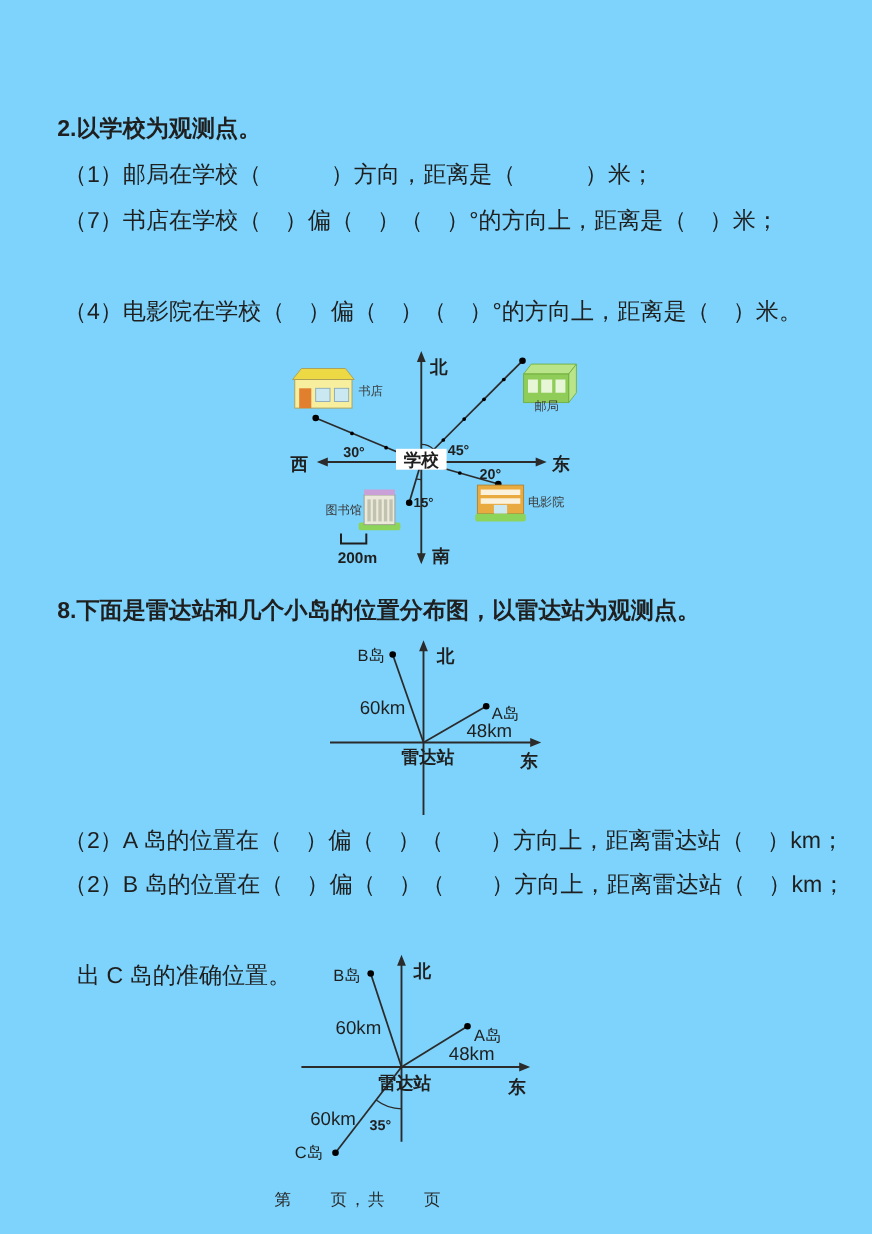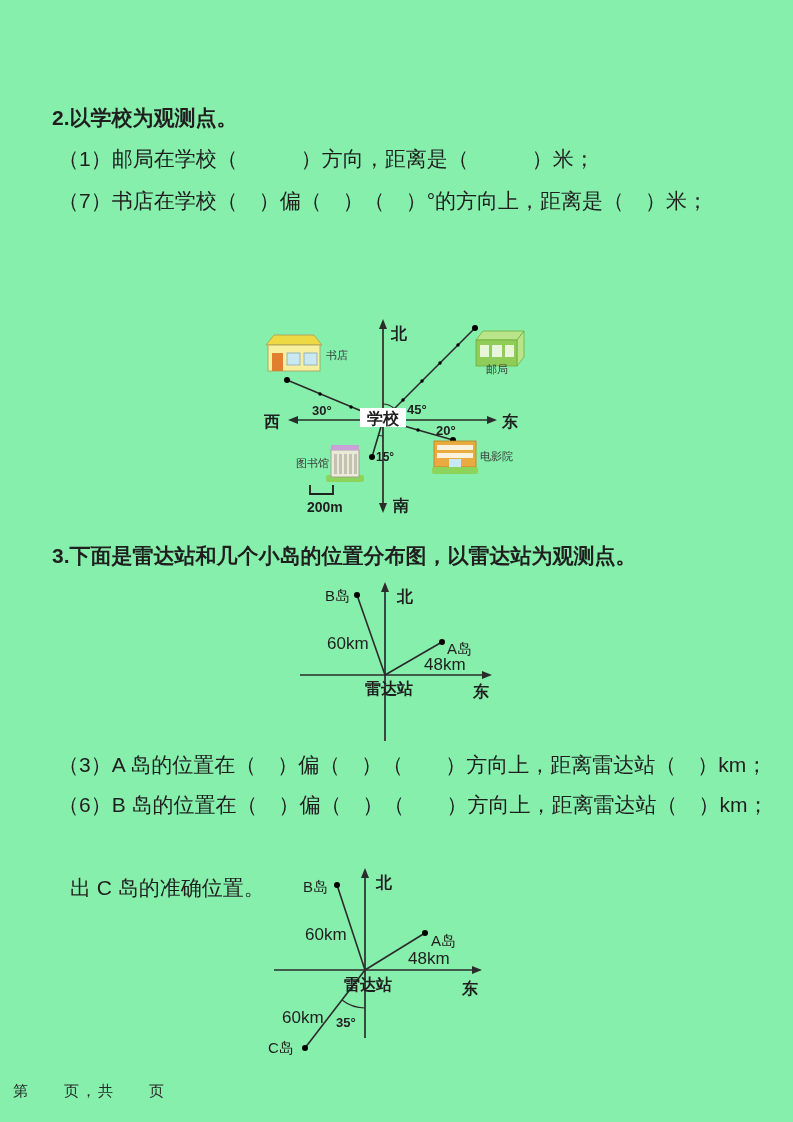--- a/index.html
+++ b/index.html
@@ -1,17 +1,17 @@
 <!DOCTYPE html>
 <html><head>
 <meta charset="utf-8">
 <style>
   html,body{margin:0;padding:0;background:#ffffff;}
   .page{
-    position:relative;width:793px;height:1122px;background:#86efac;overflow:hidden;
+    position:relative;width:793px;height:1122px;background:#7dd3fc;overflow:hidden;
     font-family:"Liberation Sans",sans-serif;color:#1f1f1f;
   }
   .t{position:absolute;font-size:21px;line-height:26px;white-space:pre;color:#1f1f1f;}
   .title{font-weight:bold;}
   .footer{font-size:15px;color:#2a2a2a;letter-spacing:2px;}
   .fig{position:absolute;}
   svg text{font-family:"Liberation Sans",sans-serif;fill:#1f1f1f;}
   text.compass{font-size:16px;font-weight:bold;}
   text.center-label{font-size:16px;font-weight:bold;}
   text.bldg-label{font-size:11px;fill:#3a3a3a;}
@@ -27,20 +27,21 @@
   .head{fill:#2b2b2b;}
 </style>
 </head>
 <body>
 
 <div class="page">
 
   <div class="t title" style="left:52px;top:105px">2.以学校为观测点。</div>
   <div class="t" style="left:58px;top:146px">（1）邮局在学校（　　　）方向，距离是（　　　）米；</div>
   <div class="t" style="left:58px;top:188px">（7）书店在学校（　）偏（　）（　）°的方向上，距离是（　）米；</div>
+  <div class="t" style="left:58px;top:271px">（4）电影院在学校（　）偏（　）（　）°的方向上，距离是（　）米。</div>
 
   <svg class="fig" style="left:250px;top:315px" width="300" height="202" viewBox="0 0 300 202">
 
     <line class="axis" x1="133" y1="10" x2="133" y2="192"></line>
     <polygon class="head" points="133,4 129,14 137,14"></polygon>
     <polygon class="head" points="133,198 129,188 137,188"></polygon>
     <line class="axis" x1="46" y1="105" x2="239" y2="105"></line>
     <polygon class="head" points="38,105 48,101 48,109"></polygon>
     <polygon class="head" points="247,105 237,101 237,109"></polygon>
 
@@ -118,21 +119,21 @@
       <rect x="5" y="16" width="36" height="5" fill="#faf2dc"></rect>
       <rect x="17" y="22" width="12" height="8" fill="#c9e8f2"></rect>
       <rect x="0" y="30" width="46" height="7" rx="2" fill="#8cd45a"></rect>
     </g>
     <text class="bldg-label" x="230" y="145">电影院</text>
 
     <path d="M60,170 v9 h23 v-9" fill="none" stroke="#1f1f1f" stroke-width="1.8"></path>
     <text class="scale-label" x="57" y="197">200m</text>
   </svg>
 
-  <div class="t title" style="left:52px;top:543px">3.下面是雷达站和几个小岛的位置分布图，以雷达站为观测点。</div>
+  <div class="t title" style="left:52px;top:543px">8.下面是雷达站和几个小岛的位置分布图，以雷达站为观测点。</div>
 
   <svg class="fig" style="left:270px;top:578px" width="235" height="170" viewBox="0 0 235 170">
     <line class="axis" x1="115" y1="10" x2="115" y2="163"></line>
     <polygon class="head" points="115,4 111,14 119,14"></polygon>
     <line class="axis" x1="30" y1="97" x2="214" y2="97"></line>
     <polygon class="head" points="222,97 212,93 212,101"></polygon>
 
     <line class="ray" x1="115" y1="97" x2="87" y2="17"></line>
     <circle cx="87" cy="17" r="3"></circle>
     <line class="ray" x1="115" y1="97" x2="172" y2="64"></line>
@@ -140,22 +141,22 @@
 
     <text class="compass" x="127" y="24">北</text>
     <text class="compass" x="203" y="119">东</text>
     <text class="station" x="95" y="116">雷达站</text>
     <text class="island" x="55" y="23">B岛</text>
     <text class="island" x="177" y="76">A岛</text>
     <text class="dist" x="57" y="71">60km</text>
     <text class="dist" x="154" y="92">48km</text>
   </svg>
 
-  <div class="t" style="left:58px;top:752px">（3）A 岛的位置在（　）偏（　）（　　）方向上，距离雷达站（　）km；</div>
-  <div class="t" style="left:58px;top:792px">（6）B 岛的位置在（　）偏（　）（　　）方向上，距离雷达站（　）km；</div>
+  <div class="t" style="left:58px;top:752px">（2）A 岛的位置在（　）偏（　）（　　）方向上，距离雷达站（　）km；</div>
+  <div class="t" style="left:58px;top:792px">（2）B 岛的位置在（　）偏（　）（　　）方向上，距离雷达站（　）km；</div>
   <div class="t" style="left:70px;top:875px">出 C 岛的准确位置。</div>
 
   <svg class="fig" style="left:230px;top:862px" width="290" height="202" viewBox="0 0 290 202">
     <line class="axis" x1="135" y1="12" x2="135" y2="176"></line>
     <polygon class="head" points="135,6 131,16 139,16"></polygon>
     <line class="axis" x1="44" y1="108" x2="244" y2="108"></line>
     <polygon class="head" points="252,108 242,104 242,112"></polygon>
 
     <line class="ray" x1="135" y1="108" x2="107" y2="23"></line>
     <circle cx="107" cy="23" r="3"></circle>
@@ -170,15 +171,15 @@
     <text class="station" x="114" y="128">雷达站</text>
     <text class="island" x="73" y="30">B岛</text>
     <text class="island" x="201" y="84">A岛</text>
     <text class="island" x="38" y="191">C岛</text>
     <text class="dist" x="75" y="78">60km</text>
     <text class="dist" x="178" y="102">48km</text>
     <text class="dist" x="52" y="161">60km</text>
     <text class="angle" x="106" y="165">35°</text>
   </svg>
 
-  <div class="t footer" style="left:13px;top:1078px;width:652px;">第　　页，共　　页</div>
+  <div class="t footer" style="left:0;top:1078px;width:652px;text-align:center">第　　页，共　　页</div>
 
 </div>
 
 </body></html>

